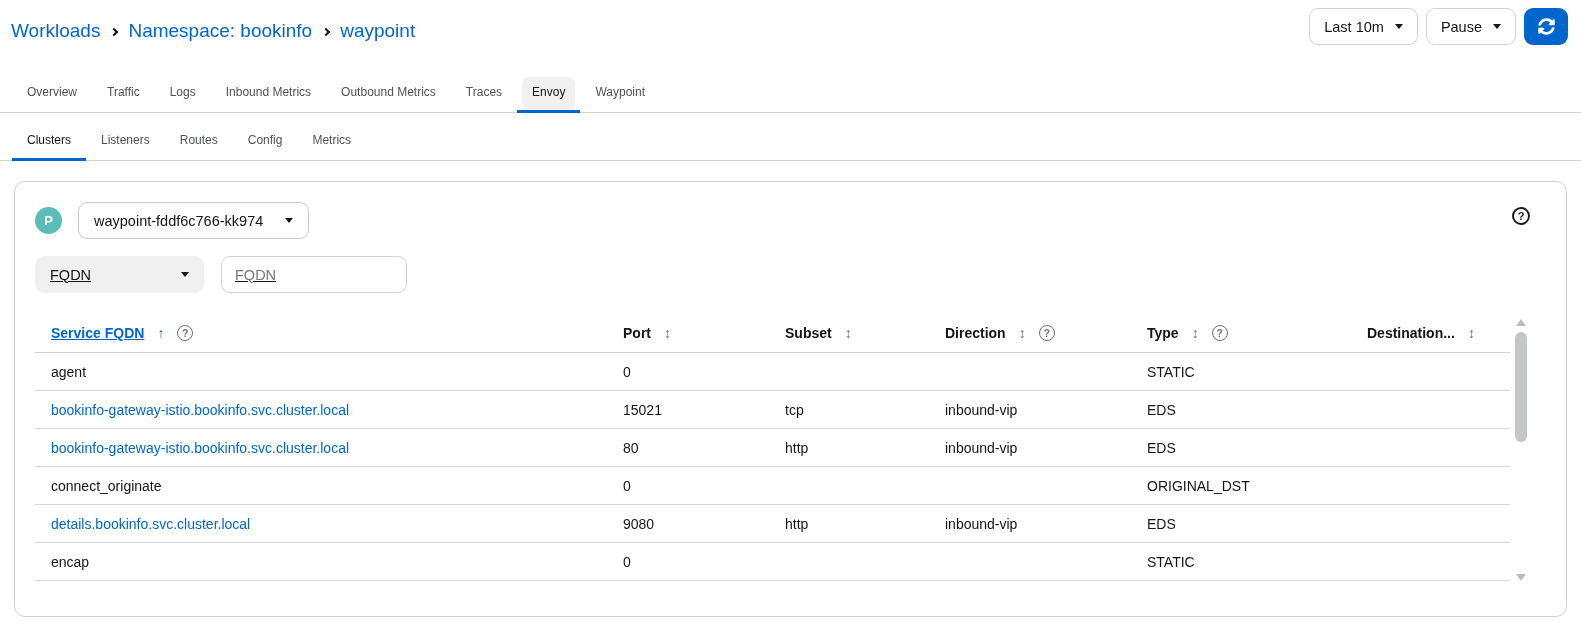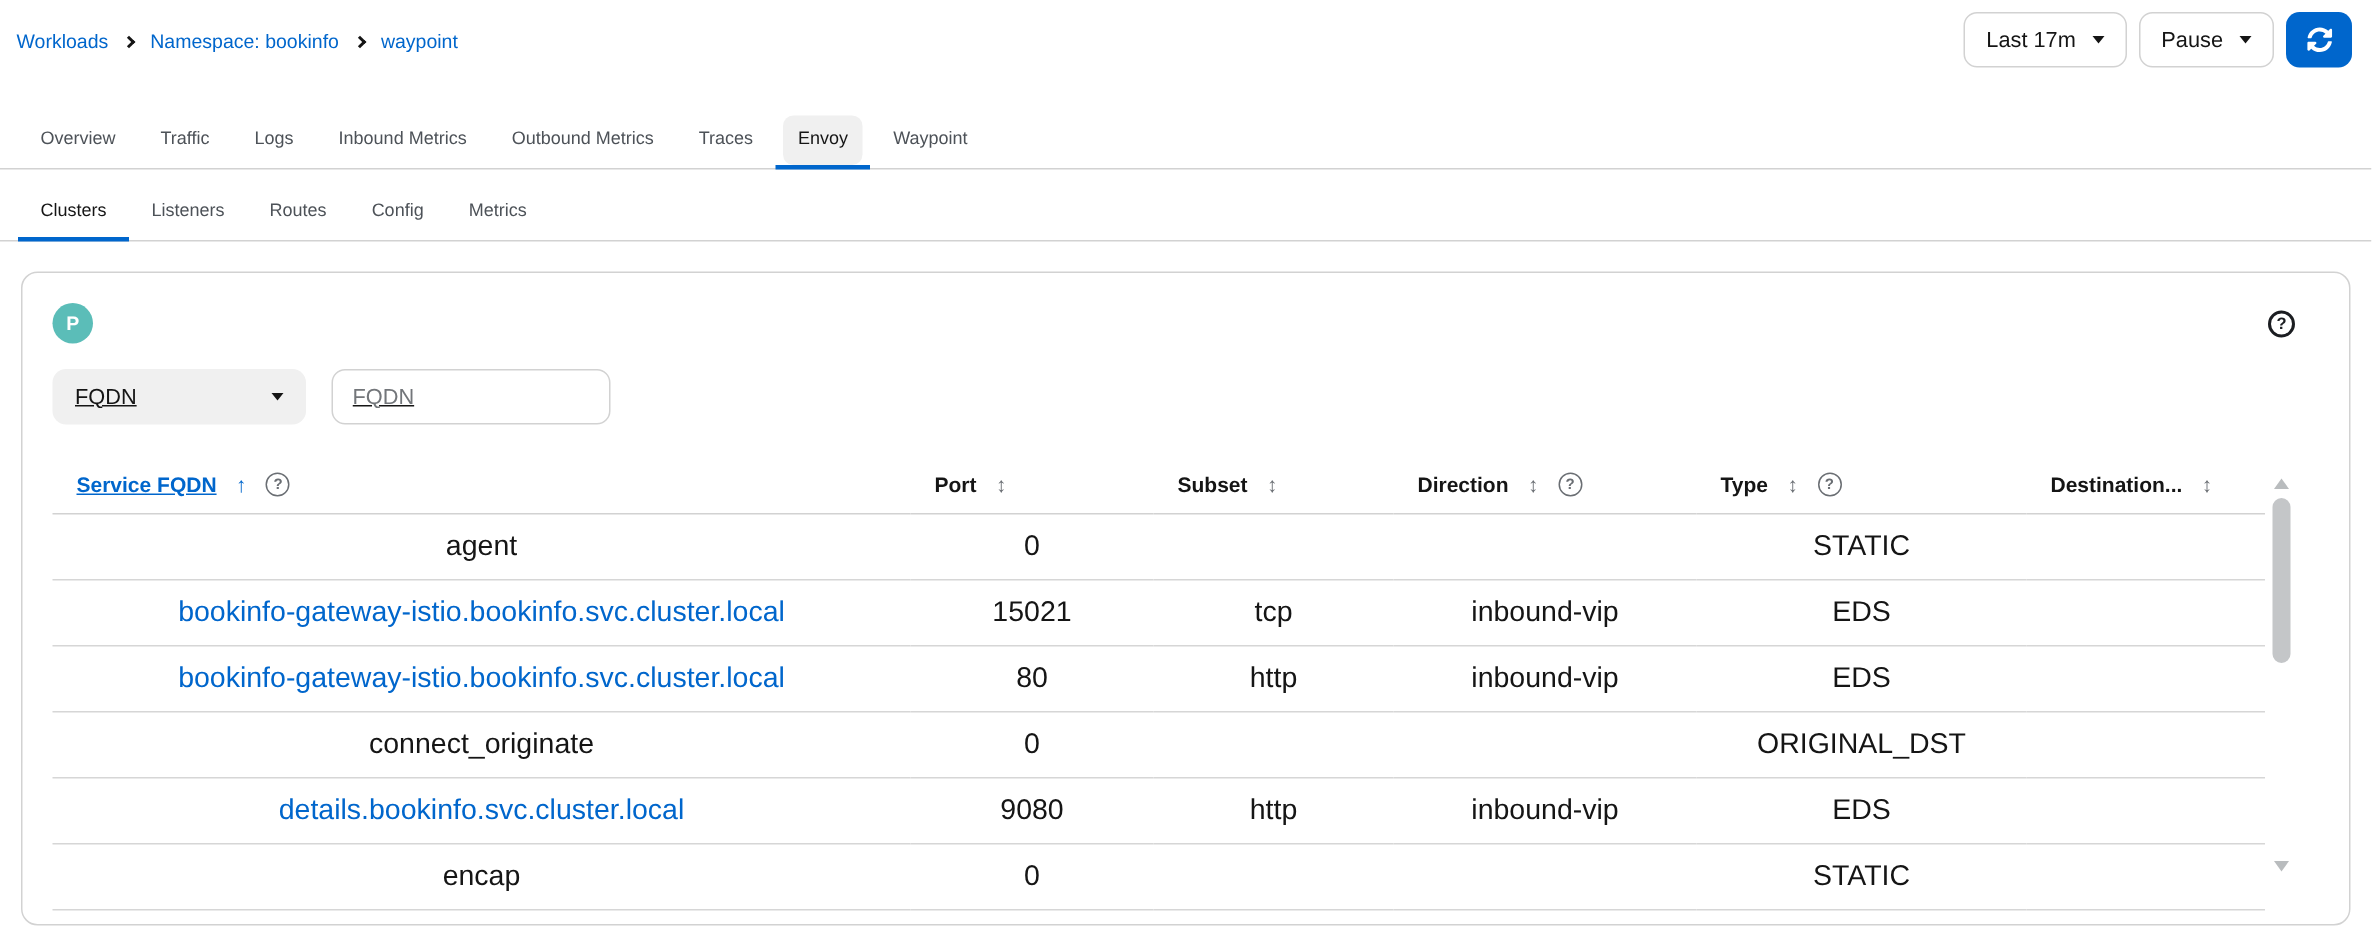--- a/index.html
+++ b/index.html
@@ -1,21 +1,21 @@
 <!DOCTYPE html>
 <html><head>
 <meta charset="utf-8">
 <style>
   * { margin:0; padding:0; box-sizing:border-box; }
   html,body { width:1581px; height:631px; background:#fff; overflow:hidden;
     font-family:"Liberation Sans", sans-serif; color:#151515; }
   body { position:relative; }
 
   
-  .breadcrumb { position:absolute; top:20px; left:11px; display:flex; align-items:center; gap:11px; font-size:13px; }
+  .breadcrumb { position:absolute; top:20px; left:11px; display:flex; align-items:center; gap:11px; font-size:19px; }
   .crumb { color:#0066cc; cursor:pointer; }
   .chev { width:6px; height:6px; border-top:2px solid #151515; border-right:2px solid #151515; transform:rotate(45deg); display:inline-block; margin-top:1px; }
 
   
   .toolbar { position:absolute; top:8px; right:13px; display:flex; gap:8px; align-items:center; }
   .toggle-btn { height:37px; padding:0 14px; border:1px solid #d2d2d2; border-radius:9px; background:#fff;
     font-size:14.5px; color:#151515; display:flex; align-items:center; gap:11px; cursor:pointer; font-family:inherit; }
   .caret { width:0; height:0; border-left:4.5px solid transparent; border-right:4.5px solid transparent; border-top:5.5px solid #151515; display:inline-block; }
   .refresh-btn { width:44px; height:37px; background:#0066cc; border:none; border-radius:9px;
     display:flex; align-items:center; justify-content:center; cursor:pointer; }
@@ -49,22 +49,22 @@
   .card-help { position:absolute; top:25px; right:36px; width:18px; height:18px; border:2px solid #1b1d21;
     border-radius:50%; color:#1b1d21; font-size:11px; font-weight:bold; display:flex; align-items:center;
     justify-content:center; cursor:pointer; }
 
   
   .table-wrap { margin-top:26px; margin-right:36px; }
   table { width:100%; border-collapse:collapse; table-layout:fixed; }
   th { text-align:left; padding:6px 16px 11px; border-bottom:1px solid #d2d2d2; }
   .th-inner { display:flex; align-items:center; gap:13px; font-size:14px; font-weight:bold; white-space:nowrap; }
   .th-sorted { color:#0066cc;text-decoration:underline; }
-  td { padding:11px 16px 10px; border-bottom:1px solid #d6d6d6; font-size:19px; white-space:nowrap;
-    overflow:hidden; text-overflow:ellipsis;text-align:center; }
+  td { padding:11px 16px 10px; border-bottom:1px solid #d6d6d6; font-size:14px; white-space:nowrap;
+    overflow:hidden; text-overflow:ellipsis; }
   .sort-icon { color:#6a6e73; font-size:14px; cursor:pointer; line-height:1; }
   .sort-icon.active { color:#0066cc; font-weight:bold; }
   .help-circle { width:16px; height:16px; border:1px solid #6a6e73; border-radius:50%; color:#6a6e73;
     font-size:10px; font-weight:bold; display:inline-flex; align-items:center; justify-content:center; cursor:pointer; flex:none; }
   .cell-link { color:#0066cc; cursor:pointer; text-decoration:none; }
 
   
   .scrollbar { position:absolute; top:137px; right:39px; width:12px; height:262px; }
   .sb-up { position:absolute; top:0; left:1px; width:0; height:0; border-left:5px solid transparent;
     border-right:5px solid transparent; border-bottom:7px solid #b9bcbe; cursor:pointer; }
@@ -78,21 +78,21 @@
 <nav class="breadcrumb">
   <span class="crumb">Workloads</span>
   <span class="chev"></span>
   <span class="crumb">Namespace: bookinfo</span>
   <span class="chev"></span>
   <span class="crumb">waypoint</span>
 </nav>
 
 <div class="toolbar">
   <button class="toggle-btn">
-    <span>Last 17m</span>
+    <span>Last 10m</span>
     <span class="caret"></span>
   </button>
   <button class="toggle-btn">
     <span>Pause</span>
     <span class="caret"></span>
   </button>
   <button class="refresh-btn">
     <span style="display:flex;">
       <svg width="17" height="17" viewBox="0 0 512 512" fill="#ffffff">
           <path d="M370.72 133.28C339.46 104 298.89 87.96 255.85 88c-77.46.07-144.33 53.18-162.79 126.85-1.34 5.36-6.12 9.15-11.65 9.15H24.1c-7.5 0-13.19-6.81-11.8-14.18C33.93 94.92 134.81 8 256 8c66.45 0 126.79 26.14 171.32 68.69L463.03 40.97C478.15 25.85 504 36.56 504 57.94V192c0 13.25-10.75 24-24 24H345.94c-21.38 0-32.09-25.85-16.97-40.97l41.75-41.75zM32 296h134.06c21.38 0 32.09 25.85 16.97 40.97l-41.75 41.75c31.26 29.27 71.84 45.32 114.88 45.28 77.42-.07 144.31-53.14 162.79-126.85 1.34-5.36 6.12-9.15 11.65-9.15h57.3c7.5 0 13.19 6.81 11.8 14.18C478.07 417.08 377.19 504 256 504c-66.45 0-126.79-26.14-171.32-68.69L48.97 471.03C33.85 486.15 8 475.44 8 454.06V320c0-13.25 10.75-24 24-24z"></path>
@@ -119,20 +119,24 @@
   <div class="tab">Config</div>
   <div class="tab">Metrics</div>
 </div>
 
 <section class="card">
 
   <div class="card-help">?</div>
 
   <div class="pod-row">
     <span class="badge">P</span>
+    <div class="pod-select">
+      <span>waypoint-fddf6c766-kk974</span>
+      <span class="caret"></span>
+    </div>
   </div>
 
   <div class="filter-row">
     <div class="filter-select">
       <span>FQDN</span>
       <span class="caret"></span>
     </div>
     <input class="filter-input" type="text" placeholder="FQDN" style="">
   </div>
 

